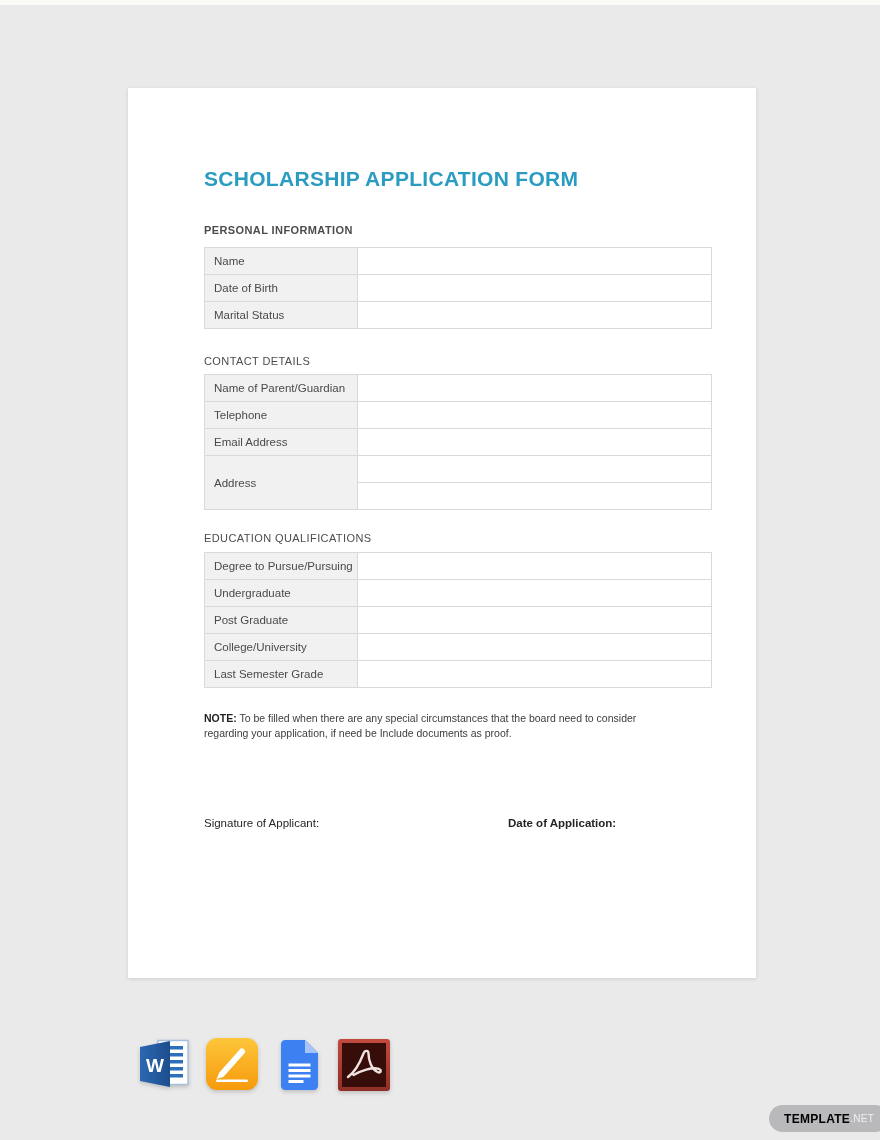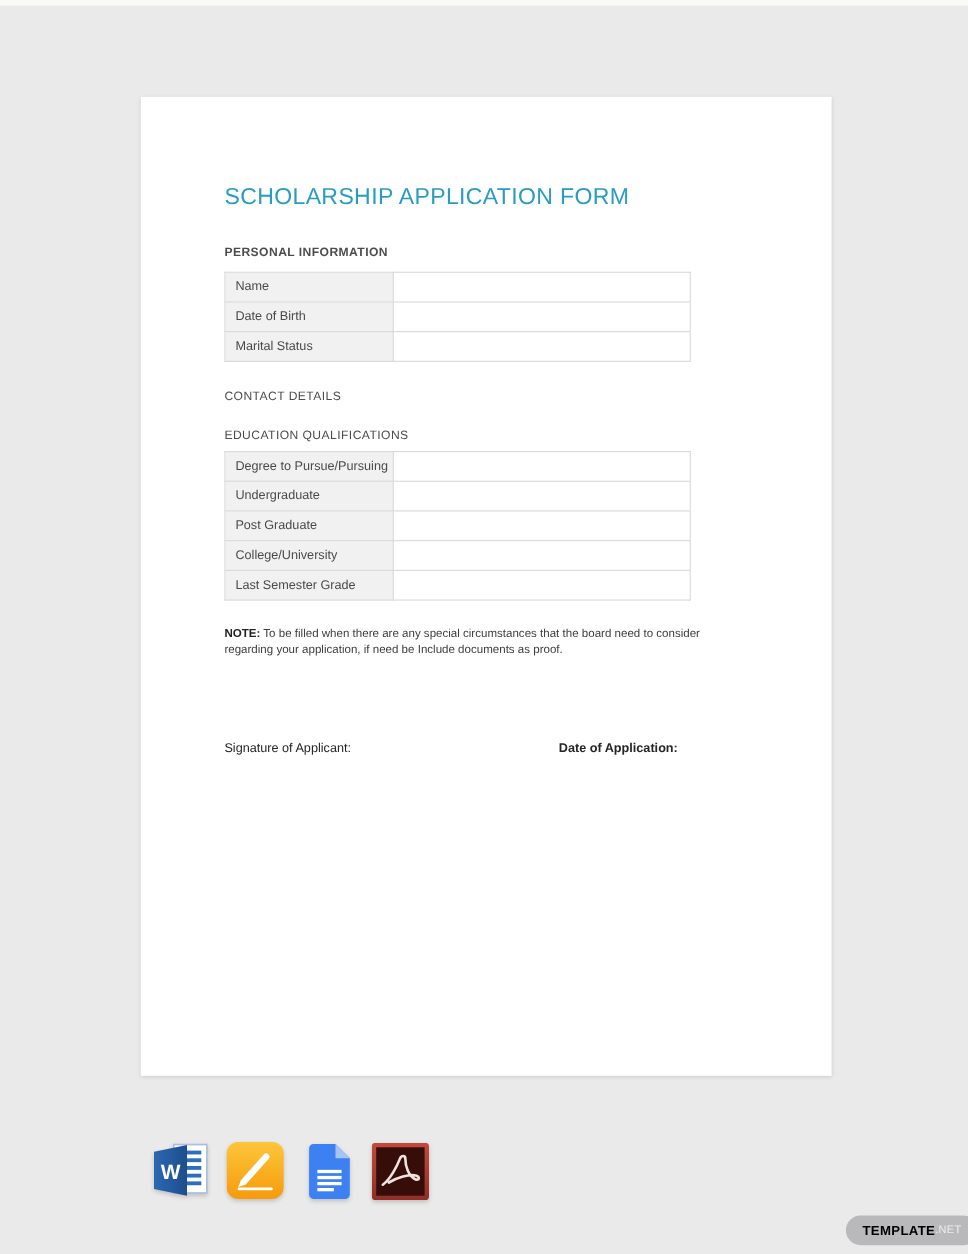--- a/index.html
+++ b/index.html
@@ -5,31 +5,31 @@
   * { margin:0; padding:0; box-sizing:border-box; }
   html,body { width:880px; height:1140px; overflow:hidden; }
   body { font-family:"Liberation Sans", sans-serif; background:#eaeaea; position:relative; }
   .top-strip { position:absolute; left:0; top:0; width:880px; height:5px; background:#fafaf6; }
   .card {
     position:absolute; left:128px; top:88px; width:628px; height:890px;
     background:#ffffff; box-shadow:0 1px 4px rgba(0,0,0,0.12);
   }
   .card-inner { position:absolute; left:76px; top:80px; width:480px; }
   .title {
-    font-size:21px; line-height:22px; font-weight:normal; letter-spacing:0.3px;
+    font-size:21px; line-height:22px; font-weight:bold; letter-spacing:0.3px;
     color:#2b9cc1;
   }
   .sec-heading {
     font-size:11px; line-height:13px; color:#4c4c4c; letter-spacing:0.4px;
   }
   .h-personal  { margin-top:34px; margin-bottom:10px;font-weight:bold; }
   .h-contact   { margin-top:26px; margin-bottom:6px; }
   .h-education { margin-top:22px; margin-bottom:7px; }
   table.form-table {
-    border-collapse:collapse; width:424px; table-layout:fixed;
+    border-collapse:collapse; width:508px; table-layout:fixed;
     font-size:11.5px; color:#4a4a4a;
   }
   table.form-table td { border:1px solid #d9d9d9; height:27px; }
   td.lbl {
     width:153px; background:#f1f1f2; padding-left:9px;
     border-right:1px solid #d4d4d4;
   }
   td.val { background:#ffffff; }
   td.sub { height:27px; }
   .note { margin-top:23px; width:500px; font-size:10.5px; line-height:15px; color:#3d3d3d; }
@@ -73,20 +73,43 @@
         <td class="val"></td>
       </tr>
       <tr>
         <td class="lbl">Marital Status</td>
         <td class="val"></td>
       </tr>
     </tbody>
       </table>
 
     <div class="sec-heading h-contact">CONTACT DETAILS</div>
+    <table class="form-table">
+      <tbody>
+          <tr>
+        <td class="lbl">Name of Parent/Guardian</td>
+        <td class="val"></td>
+      </tr>
+      <tr>
+        <td class="lbl">Telephone</td>
+        <td class="val"></td>
+      </tr>
+      <tr>
+        <td class="lbl">Email Address</td>
+        <td class="val"></td>
+      </tr>
+      <tr>
+        <td class="lbl" rowspan="2">Address</td>
+        <td class="val sub"></td>
+      </tr>
+      <tr>
+        <td class="val sub"></td>
+      </tr>
+    </tbody>
+      </table>
 
     <div class="sec-heading h-education">EDUCATION QUALIFICATIONS</div>
     <table class="form-table">
       <tbody>
           <tr>
         <td class="lbl">Degree to Pursue/Pursuing</td>
         <td class="val"></td>
       </tr>
       <tr>
         <td class="lbl">Undergraduate</td>

